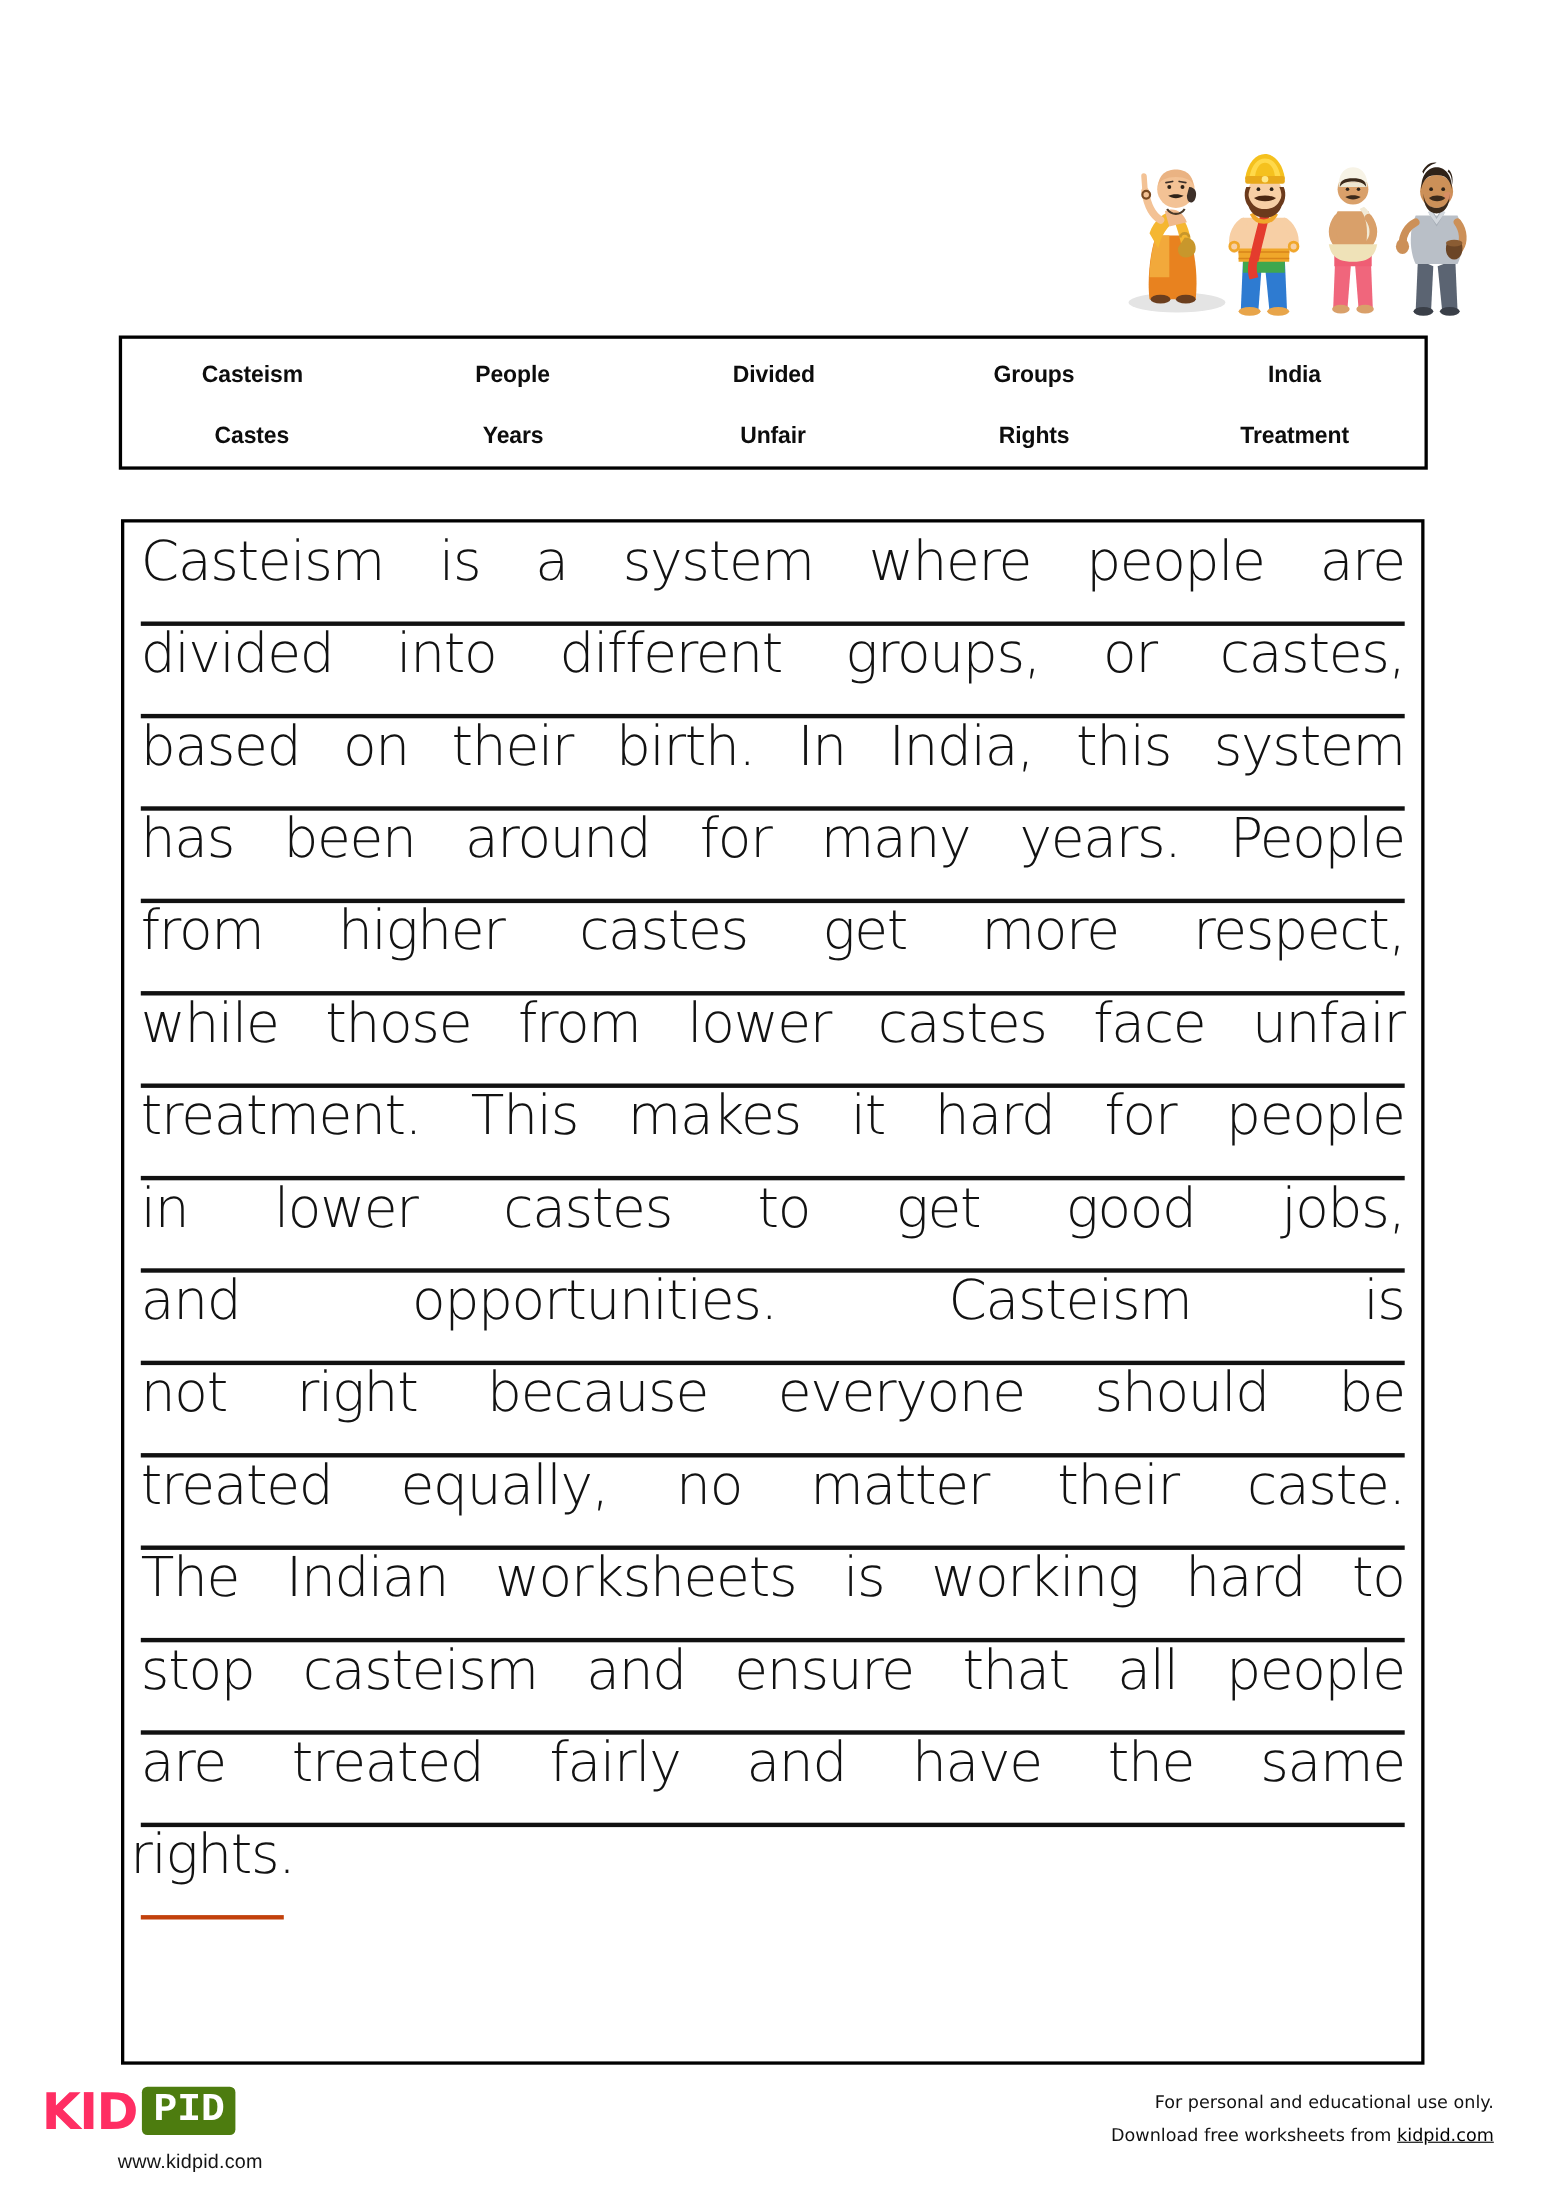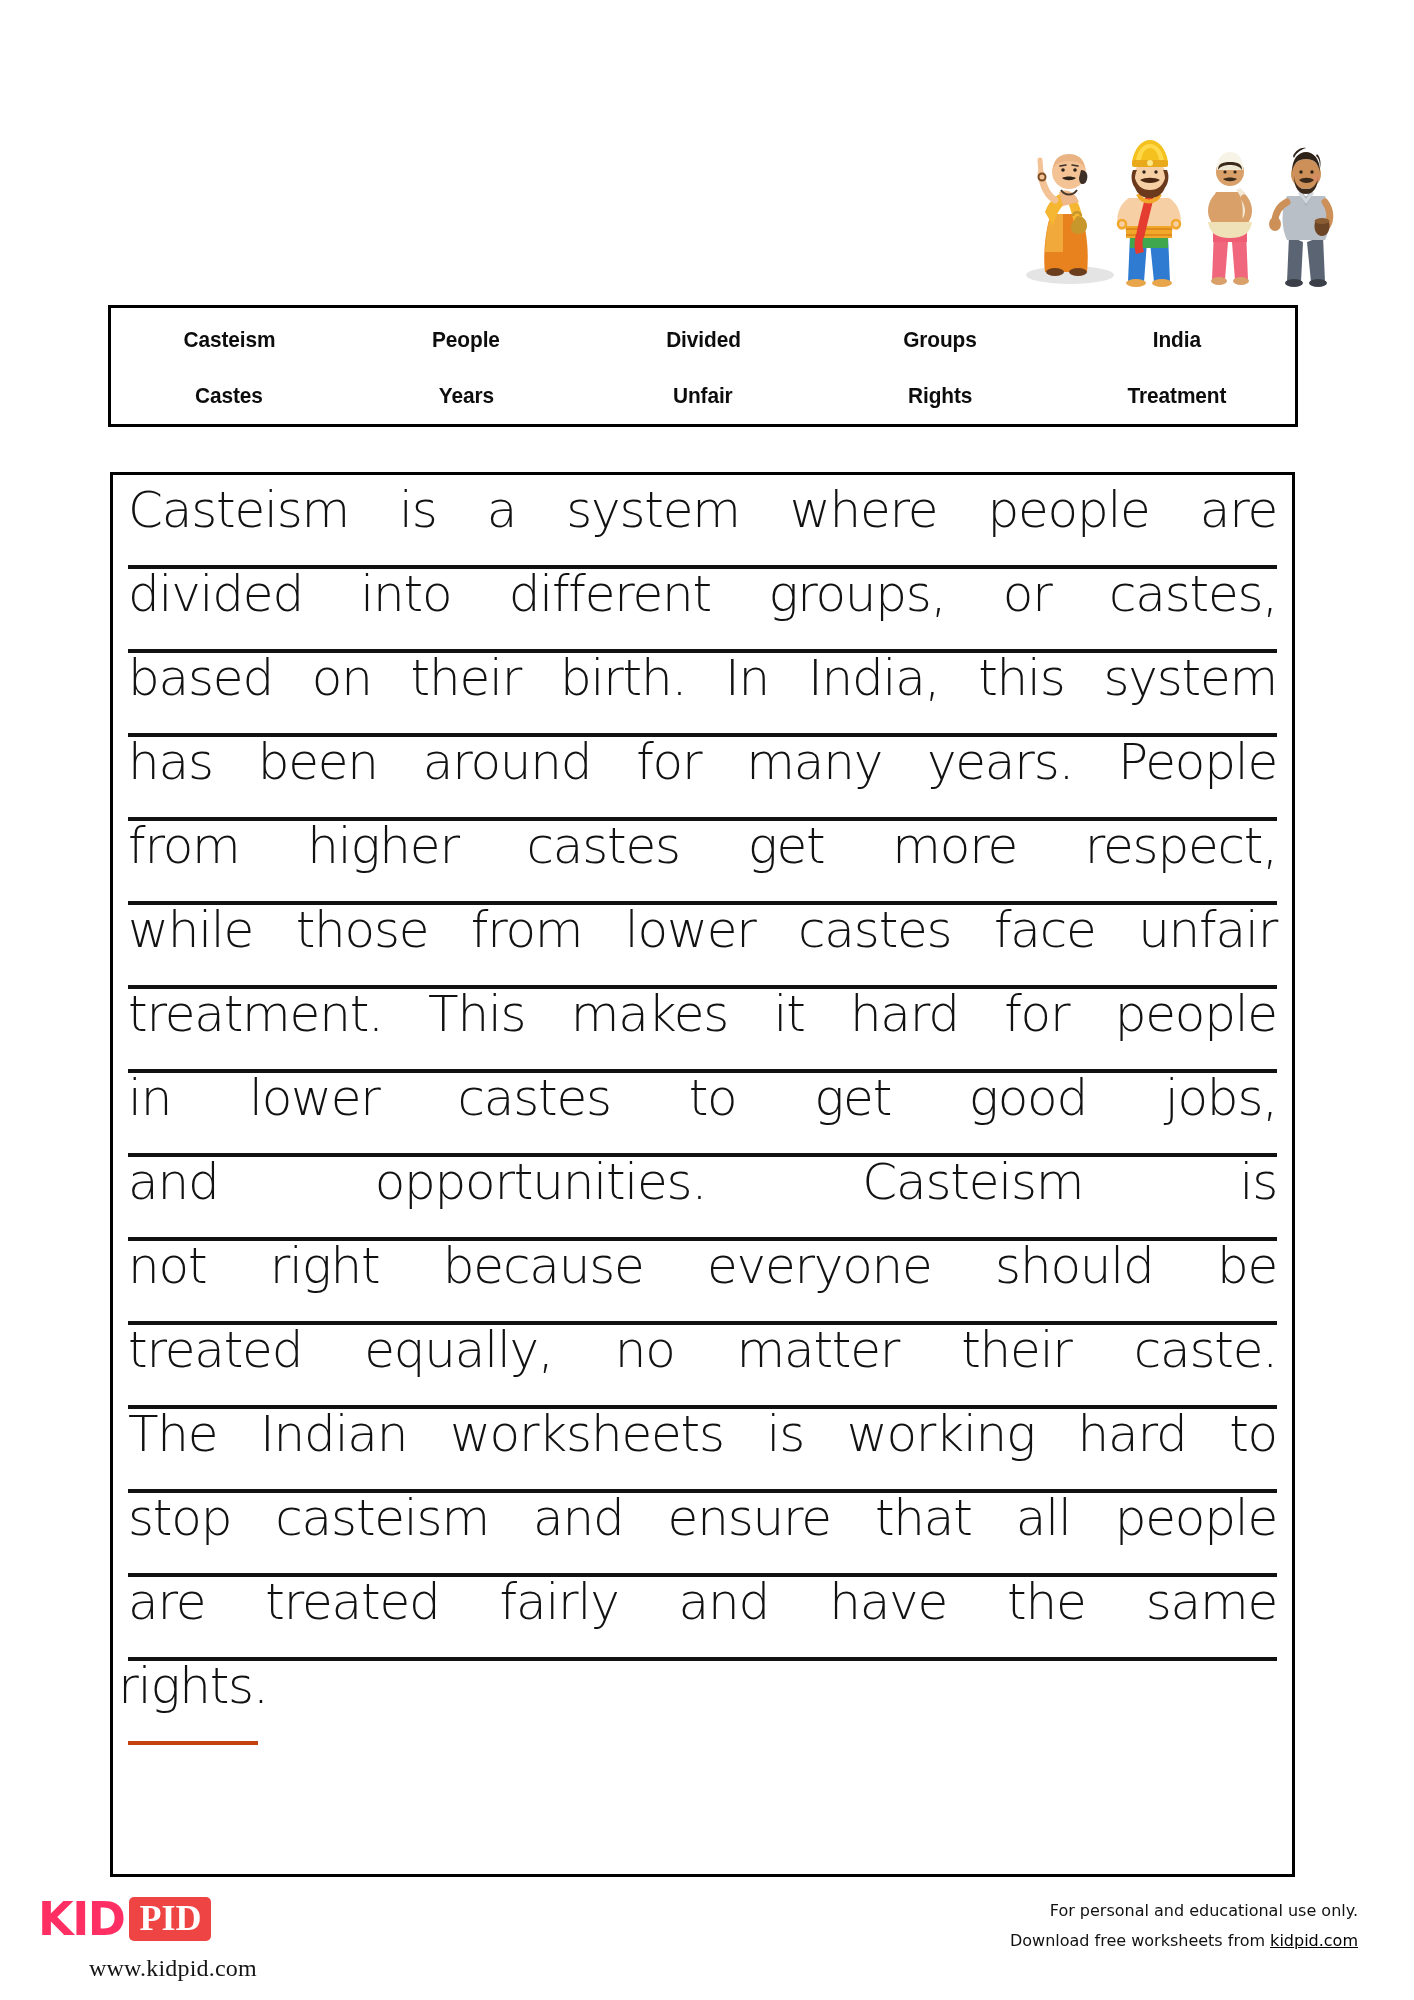--- a/index.html
+++ b/index.html
@@ -154,36 +154,36 @@
   }
   .logo-kid {
     font-size: 46px;
     font-weight: 900;
     color: #ff2e63;
     letter-spacing: -1.5px;
     font-family: "DejaVu Sans", sans-serif;
     line-height: 1;
   }
   .logo-pid {
-    background: #ef4444;
+    background: #4d7c0f;
     color: #ffffff;
     font-size: 36px;
     font-weight: 900;
-    font-family: Liberation Serif, serif;
+    font-family: Liberation Mono, monospace;
     padding: 3px 10px 5px 10px;
     border-radius: 5px;
     margin-left: 5px;
     letter-spacing: 0px;
     line-height: 1;
   }
   .logo-url {
     margin-top: 7px;
-    font-size: 24px;
+    font-size: 18px;
     color: #141414;
-    font-family: Liberation Serif, serif;
+    font-family: Liberation Sans, sans-serif;
     letter-spacing: 0.2px;
   }
   .footer-right {
     position: absolute;
     right: 56px;
     top: 6px;
     text-align: right;
     font-family: "DejaVu Sans", sans-serif;
     font-size: 16px;
     color: #111111;

